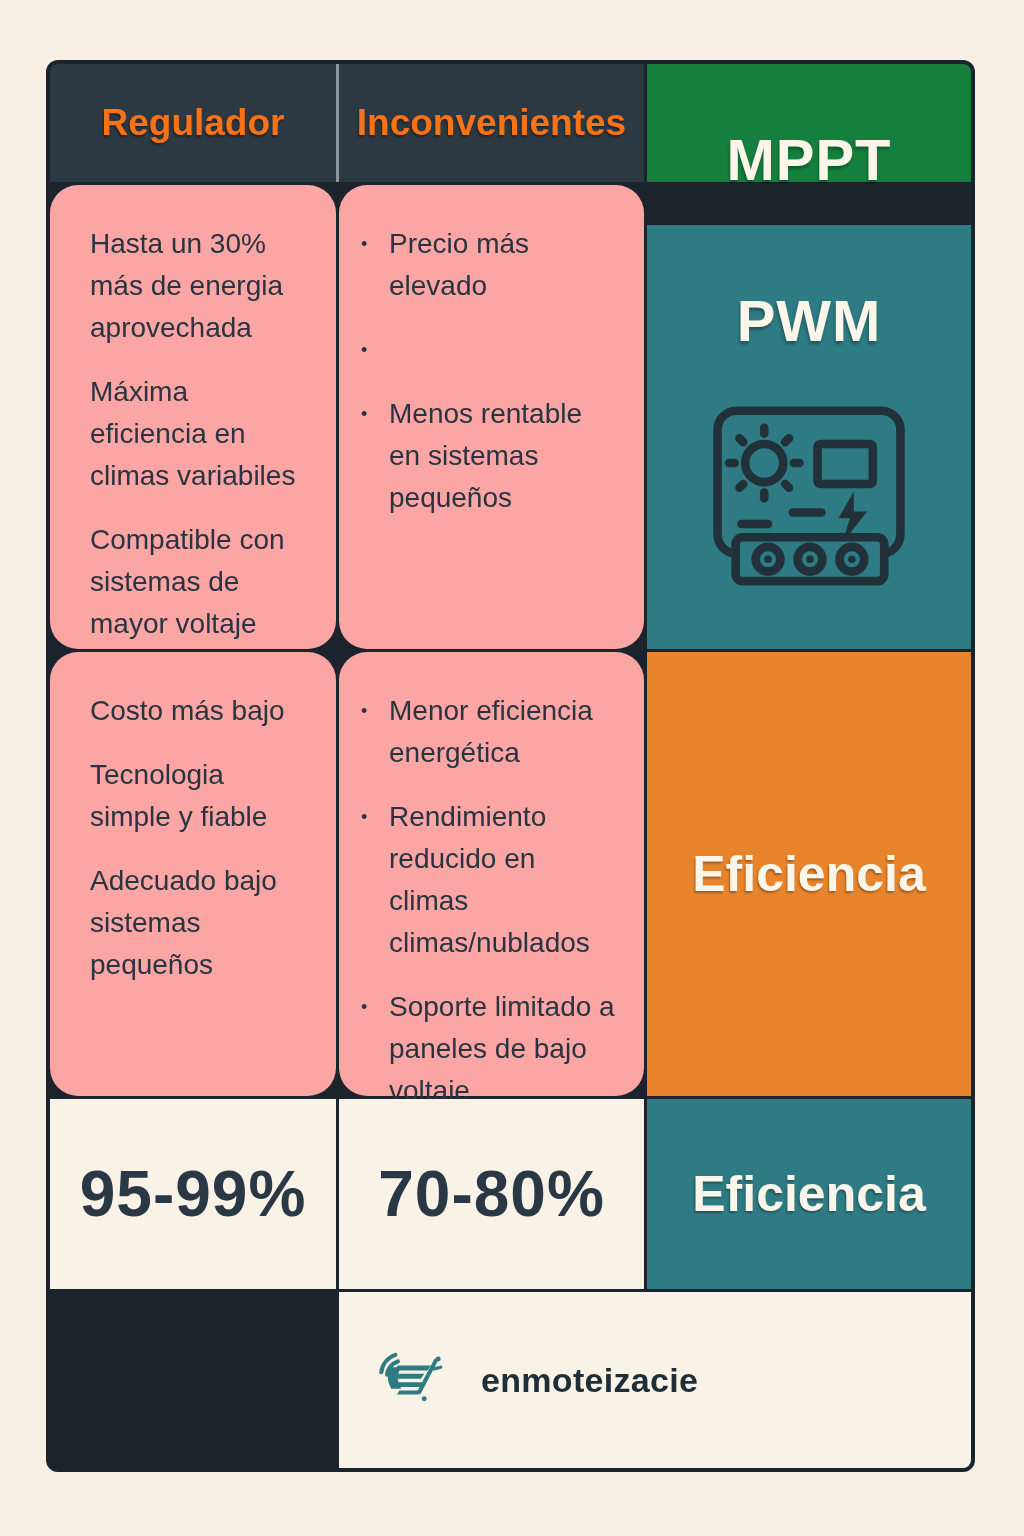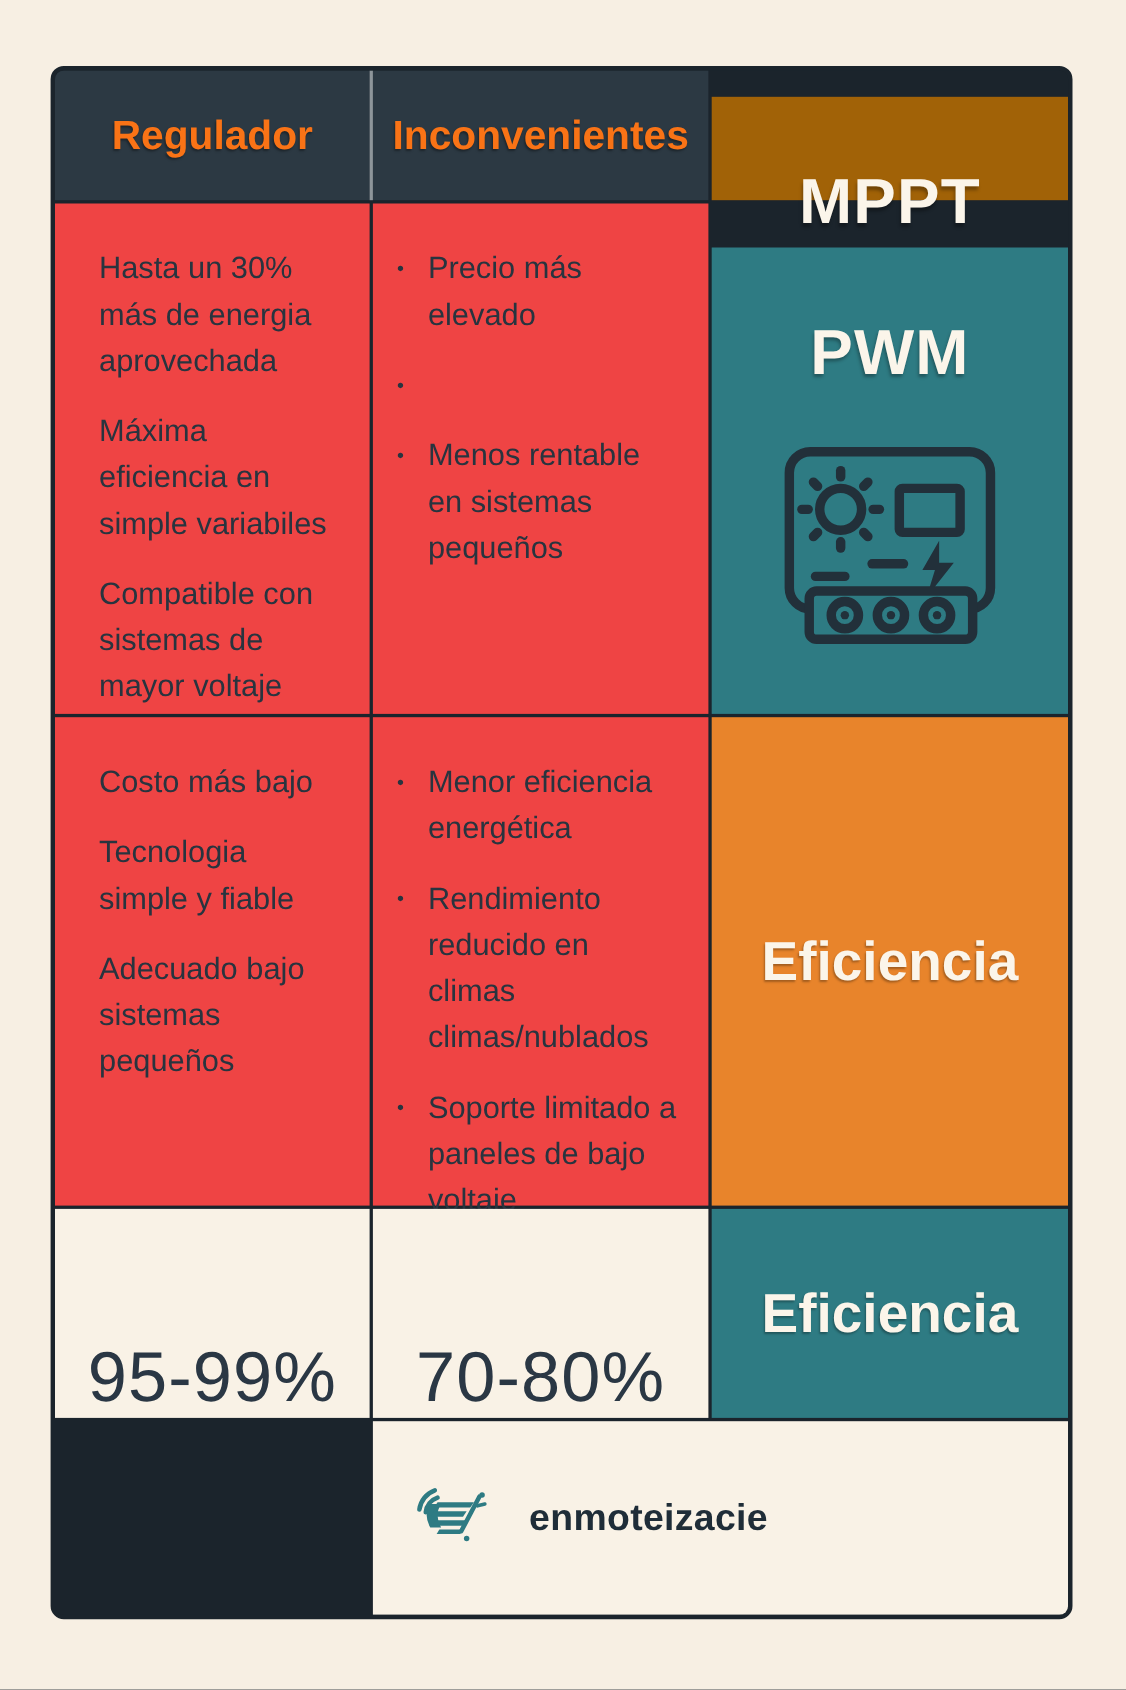--- a/index.html
+++ b/index.html
@@ -33,55 +33,56 @@
   }
   .hdr.sep::before {
     content:""; position:absolute; left:-3px; top:0; bottom:0; width:3px;
     background:#8d959a;
   }
   
   .type-cell {
     display:flex; flex-direction:column; align-items:center;
     padding-top:62px;
   }
-  .type-cell.mppt { background:#a16207;margin-top:24px; }
+  .type-cell.mppt { background:#15803d; }
   .type-cell.pwm  { background:#2e7b83;margin-top:40px; }
   .type-name {
     font-size:58px; font-weight:800; letter-spacing:1px;
     color:#fbf5ea;
     text-shadow:-1px 3px 3px rgba(0,0,0,0.3);
   }
   .type-icon { margin-top:48px; }
   
   .content-cell {
-    background:#ef4444;
+    background:#fca5a5;
     color:#28343f;
     font-size:28px; line-height:1.5;
     padding:38px 26px 16px 40px;
+    border-radius:28px;
   }
   .para { margin:0 0 22px 0; }
   ul.bullets { list-style:none; margin:0; padding:0; }
   ul.bullets li { display:flex; margin:0 0 22px 0; }
   .bullet-dot {
     flex:0 0 28px; font-size:18px; line-height:42px;
     color:#28343f;
   }
   .cons-cell { padding-left:22px; }
   
   .eff-label {
     display:flex; align-items:center; justify-content:center;
     font-size:50px; font-weight:800; color:#fbf5ea;
     text-shadow:-1px 2px 2px rgba(0,0,0,0.3);
   }
   .eff-label.orange { background:#e8842b; }
   .eff-label.teal   { background:#2e7b83; }
   .eff-value {
     background:#f9f2e6;
-    display:flex; align-items:flex-end; justify-content:center;
-    font-size:64px; font-weight:400; letter-spacing:1px;
+    display:flex; align-items:center; justify-content:center;
+    font-size:64px; font-weight:700; letter-spacing:1px;
     color:#2a3744;
   }
   
   .footer-cell {
     grid-column:2 / 4;
     background:#f9f2e6;
     display:flex; align-items:center;
     padding-left:34px; gap:32px;
   }
   .brand-text {
@@ -126,21 +127,21 @@
         <circle cx="62" cy="165" r="4" fill="#22303a" stroke="none"></circle>
         <circle cx="106" cy="165" r="13"></circle>
         <circle cx="106" cy="165" r="4" fill="#22303a" stroke="none"></circle>
         <circle cx="150" cy="165" r="13"></circle>
         <circle cx="150" cy="165" r="4" fill="#22303a" stroke="none"></circle>
       </svg>
     </span>
   </div>
   <div class="cell content-cell">
     <p class="para">Hasta un 30% más de energia aprovechada</p>
-    <p class="para">Máxima eficiencia en simple variabiles</p>
+    <p class="para">Máxima eficiencia en climas variabiles</p>
     <p class="para">Compatible con sistemas de mayor voltaje</p>
   </div>
   <div class="cell content-cell cons-cell">
     <ul class="bullets">
       <li>
         <span class="bullet-dot">•</span>
         <span>Precio más elevado</span>
       </li>
       <li>
         <span class="bullet-dot">•</span>

